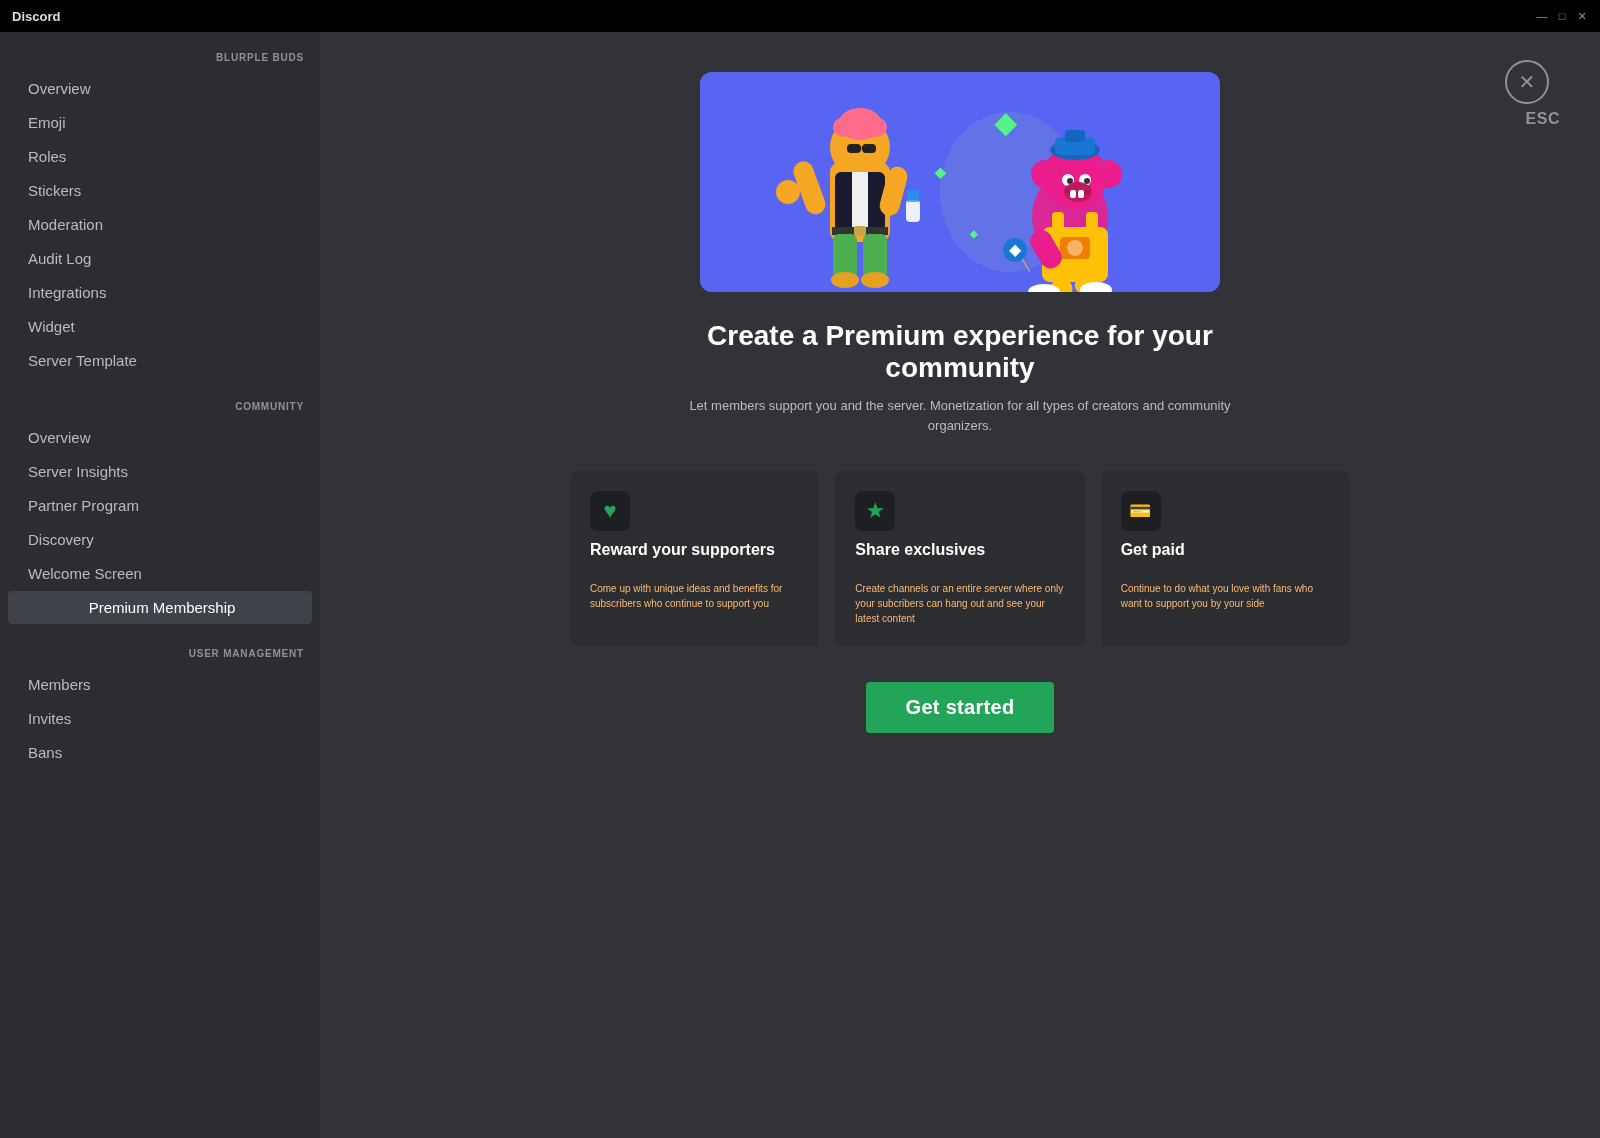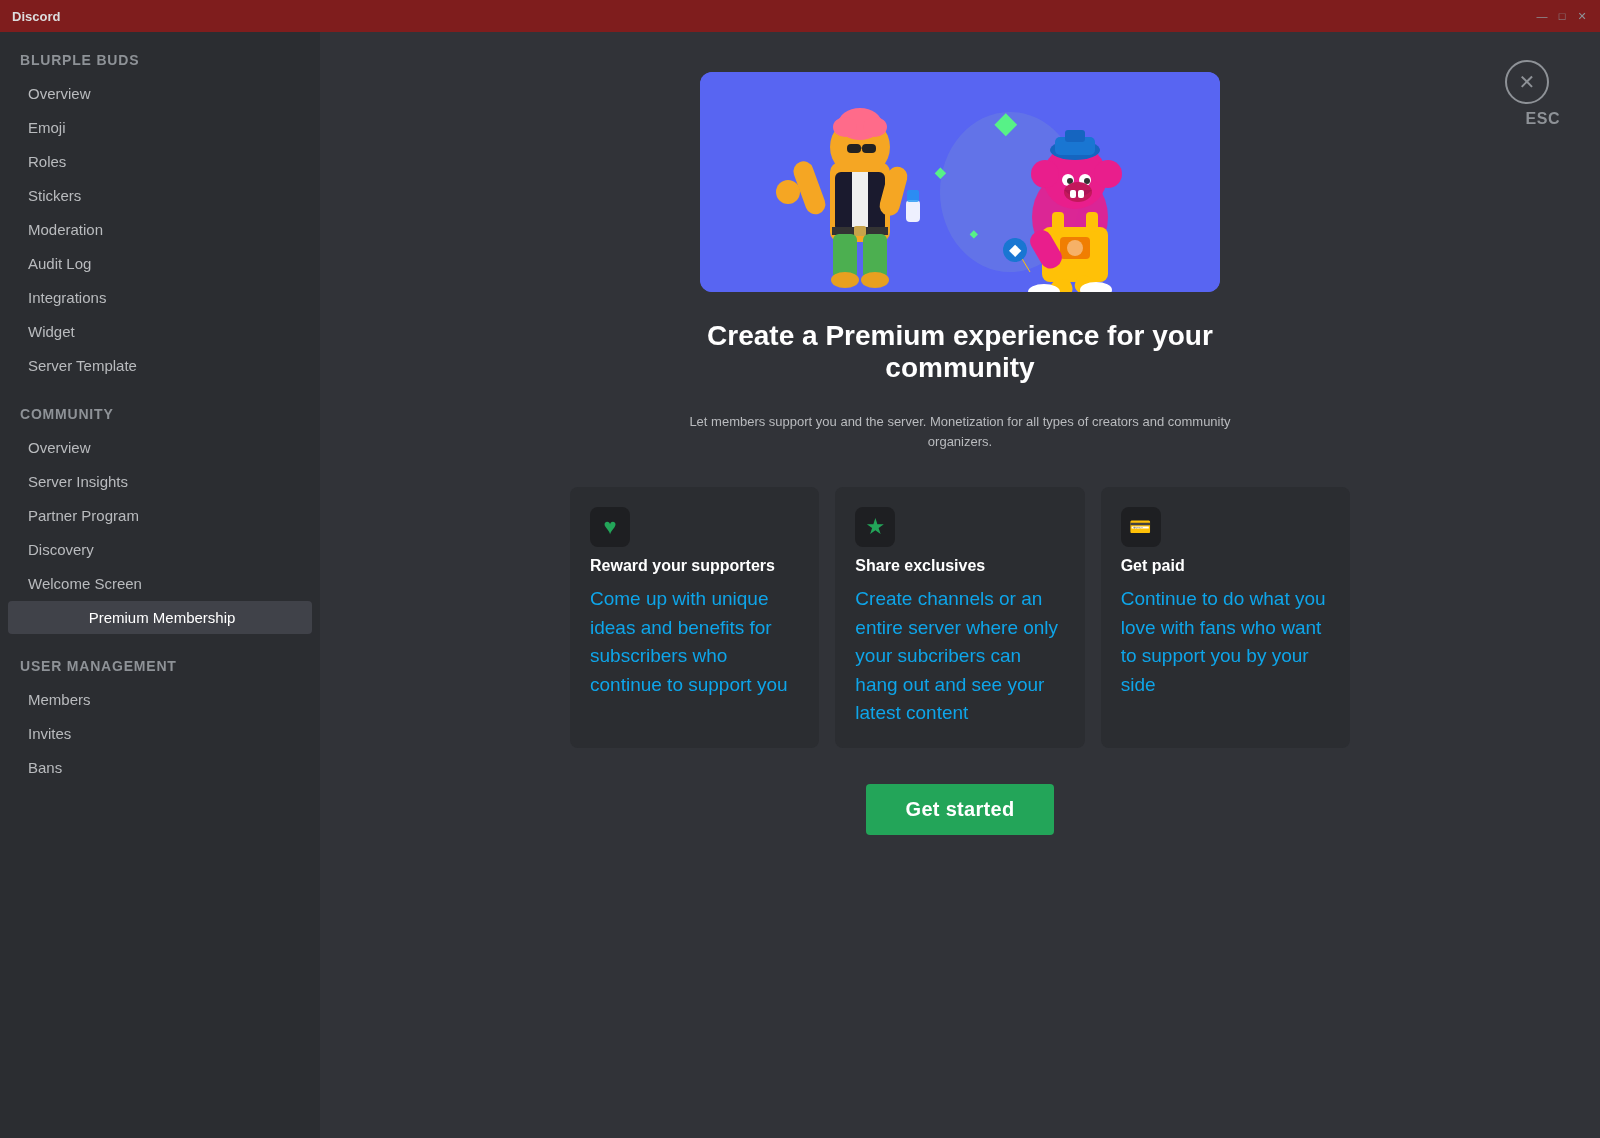--- a/index.html
+++ b/index.html
@@ -7,21 +7,21 @@
       width: 1600px;
       height: 1138px;
       background: #1e1f22;
       font-family: 'Segoe UI', Arial, sans-serif;
       overflow: hidden;
       color: #dcddde;
     }
 
     .titlebar {
       height: 32px;
-      background: #7f1d1d;
+      background: #000000;
       display: flex;
       align-items: center;
       padding: 0 12px;
       justify-content: space-between;
       -webkit-app-region: drag;
     }
     .titlebar-title {
       font-size: 13px;
       color: #dcddde;
       font-weight: 600;
@@ -55,26 +55,27 @@
       padding: 20px 0;
       flex-shrink: 0;
     }
     .sidebar::-webkit-scrollbar { width: 4px; }
     .sidebar::-webkit-scrollbar-thumb { background: #202225; border-radius: 2px; }
 
     .sidebar-section {
       margin-bottom: 24px;
     }
     .sidebar-section-label {
-      font-size: 14px;
+      font-size: 10px;
       font-weight: 700;
       color: #8e9297;
       text-transform: uppercase;
       letter-spacing: 0.8px;
       padding: 0 16px 8px 20px;
+      text-align: right;
     }
     .sidebar-item {
       display: flex;
       align-items: center;
       padding: 8px 16px 8px 20px;
       cursor: pointer;
       border-radius: 4px;
       margin: 1px 8px;
       font-size: 15px;
       color: #b9bbbe;
@@ -142,21 +143,21 @@
       display: flex;
       align-items: center;
       justify-content: center;
     }
 
     .hero-title {
       font-size: 28px;
       font-weight: 800;
       color: #ffffff;
       text-align: center;
-      margin-bottom: 28px;
+      margin-bottom: 12px;
       max-width: 600px;
     }
     .hero-subtitle {
       font-size: 13px;
       color: #b9bbbe;
       text-align: center;
       margin-bottom: 36px;
       max-width: 580px;
       line-height: 1.5;
     }
@@ -187,23 +188,24 @@
       align-items: center;
       justify-content: center;
       font-size: 20px;
     }
     .feature-card-title {
       font-size: 16px;
       font-weight: 700;
       color: #ffffff;
     }
     .feature-card-desc {
-      font-size: 19px;
-      color: #0ea5e9;
+      font-size: 10px;
+      color: #fdba74;
       line-height: 1.5;
+      margin-top: 12px;
     }
 
     .get-started-btn {
       background: #23a559;
       color: #ffffff;
       border: none;
       border-radius: 4px;
       padding: 14px 40px;
       font-size: 20px;
       font-weight: 600;

